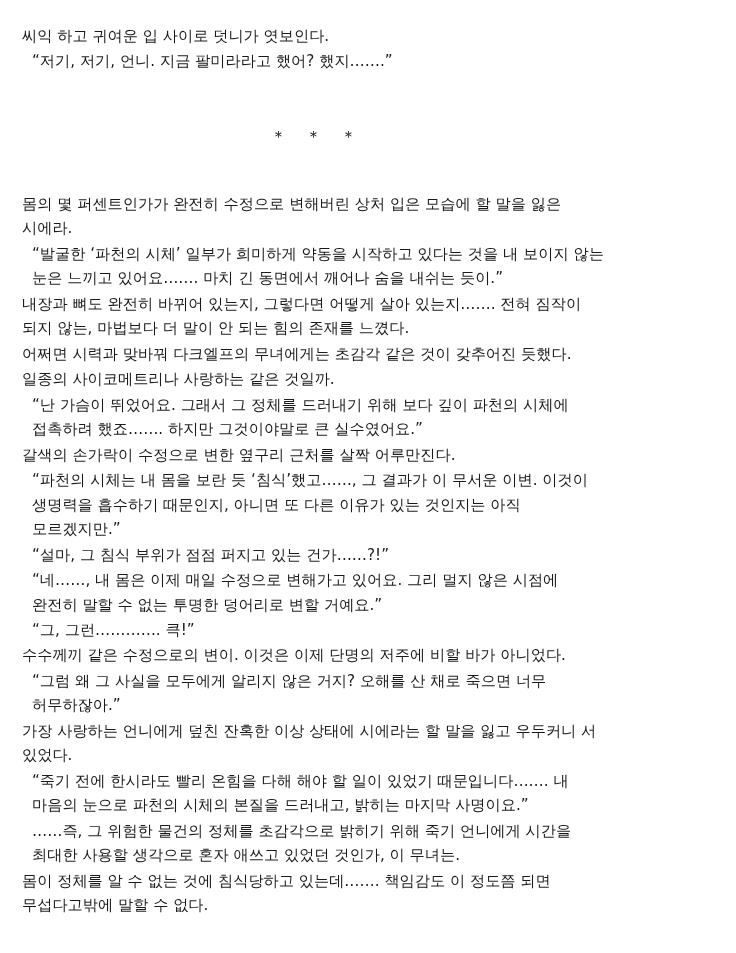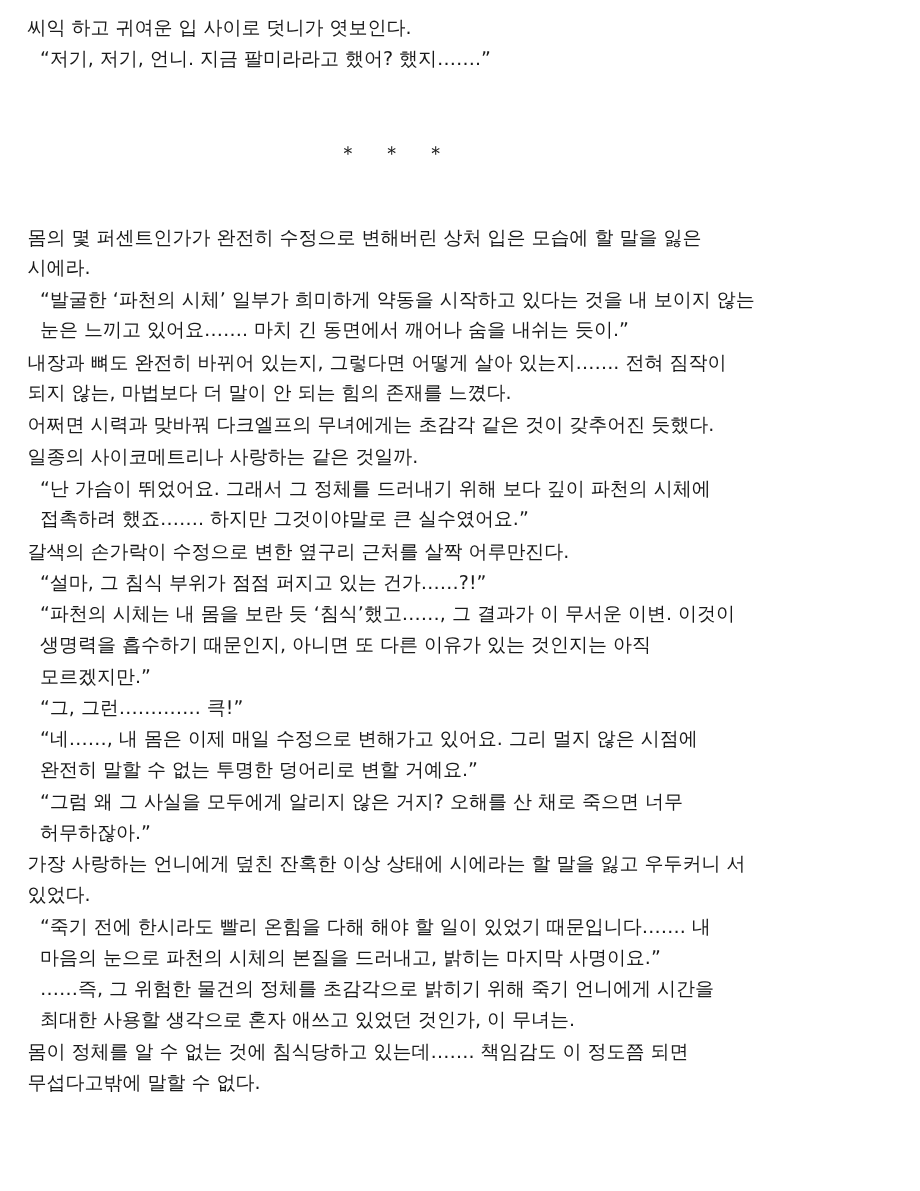--- a/index.html
+++ b/index.html
@@ -10,21 +10,21 @@
   body {
     width: 736px;
     height: 953px;
     font-family: "DejaVu Sans", "Liberation Sans", sans-serif;
     color: #1a1a1a;
   }
   .page {
     width: 628px;
     height: 953px;
     box-sizing: border-box;
-    padding: 10px 22px 0 22px;
+    padding: 24px 22px 0 22px;
     position: relative;
   }
   .para {
     font-size: 15.2px;
     line-height: 1.62;
     margin: 0 0 0.05em 0;
     text-align: left;
     word-break: keep-all;
     white-space: pre-wrap;
   }
@@ -67,24 +67,25 @@
   <div class="spacer-md"></div>
 
   <div class="block">
     <p class="para">몸의 몇 퍼센트인가가 완전히 수정으로 변해버린 상처 입은 모습에 할 말을 잃은 시에라.</p>
     <p class="para indent">“발굴한 ‘파천의 시체’ 일부가 희미하게 약동을 시작하고 있다는 것을 내 보이지 않는 눈은 느끼고 있어요……. 마치 긴 동면에서 깨어나 숨을 내쉬는 듯이.”</p>
     <p class="para">내장과 뼈도 완전히 바뀌어 있는지, 그렇다면 어떻게 살아 있는지……. 전혀 짐작이 되지 않는, 마법보다 더 말이 안 되는 힘의 존재를 느꼈다.</p>
     <p class="para">어쩌면 시력과 맞바꿔 다크엘프의 무녀에게는 초감각 같은 것이 갖추어진 듯했다.</p>
     <p class="para">일종의 사이코메트리나 사랑하는 같은 것일까.</p>
     <p class="para indent">“난 가슴이 뛰었어요. 그래서 그 정체를 드러내기 위해 보다 깊이 파천의 시체에 접촉하려 했죠……. 하지만 그것이야말로 큰 실수였어요.”</p>
     <p class="para">갈색의 손가락이 수정으로 변한 옆구리 근처를 살짝 어루만진다.</p>
+    <p class="para indent">“파천의 시체는 내 몸을 보란 듯 ‘침식’했고……, 그 결과가 이 무서운 이변. 이것이 생명력을 흡수하기 때문인지, 아니면 또 다른 이유가 있는 것인지는 아직 모르겠지만.”</p>
     <p class="para indent">“설마, 그 침식 부위가 점점 퍼지고 있는 건가……?!”</p>
-    <p class="para indent">“파천의 시체는 내 몸을 보란 듯 ‘침식’했고……, 그 결과가 이 무서운 이변. 이것이 생명력을 흡수하기 때문인지, 아니면 또 다른 이유가 있는 것인지는 아직 모르겠지만.”</p>
+    <p class="para indent">“네……, 내 몸은 이제 매일 수정으로 변해가고 있어요. 그리 멀지 않은 시점에 완전히 말할 수 없는 투명한 덩어리로 변할 거예요.”</p>
     <p class="para indent">“그, 그런…………. 큭!”</p>
-    <p class="para indent">“네……, 내 몸은 이제 매일 수정으로 변해가고 있어요. 그리 멀지 않은 시점에 완전히 말할 수 없는 투명한 덩어리로 변할 거예요.”</p>
+    <p class="para">수수께끼 같은 수정으로의 변이. 이것은 이제 단명의 저주에 비할 바가 아니었다.</p>
     <p class="para indent">“그럼 왜 그 사실을 모두에게 알리지 않은 거지? 오해를 산 채로 죽으면 너무 허무하잖아.”</p>
     <p class="para">가장 사랑하는 언니에게 덮친 잔혹한 이상 상태에 시에라는 할 말을 잃고 우두커니 서 있었다.</p>
     <p class="para indent">“죽기 전에 한시라도 빨리 온힘을 다해 해야 할 일이 있었기 때문입니다……. 내 마음의 눈으로 파천의 시체의 본질을 드러내고, 밝히는 마지막 사명이요.”</p>
     <p class="para indent">……즉, 그 위험한 물건의 정체를 초감각으로 밝히기 위해 죽기 언니에게 시간을 최대한 사용할 생각으로 혼자 애쓰고 있었던 것인가, 이 무녀는.</p>
     <p class="para">몸이 정체를 알 수 없는 것에 침식당하고 있는데……. 책임감도 이 정도쯤 되면 무섭다고밖에 말할 수 없다.</p>
   </div>
 
 </div>
 
 </body></html>

